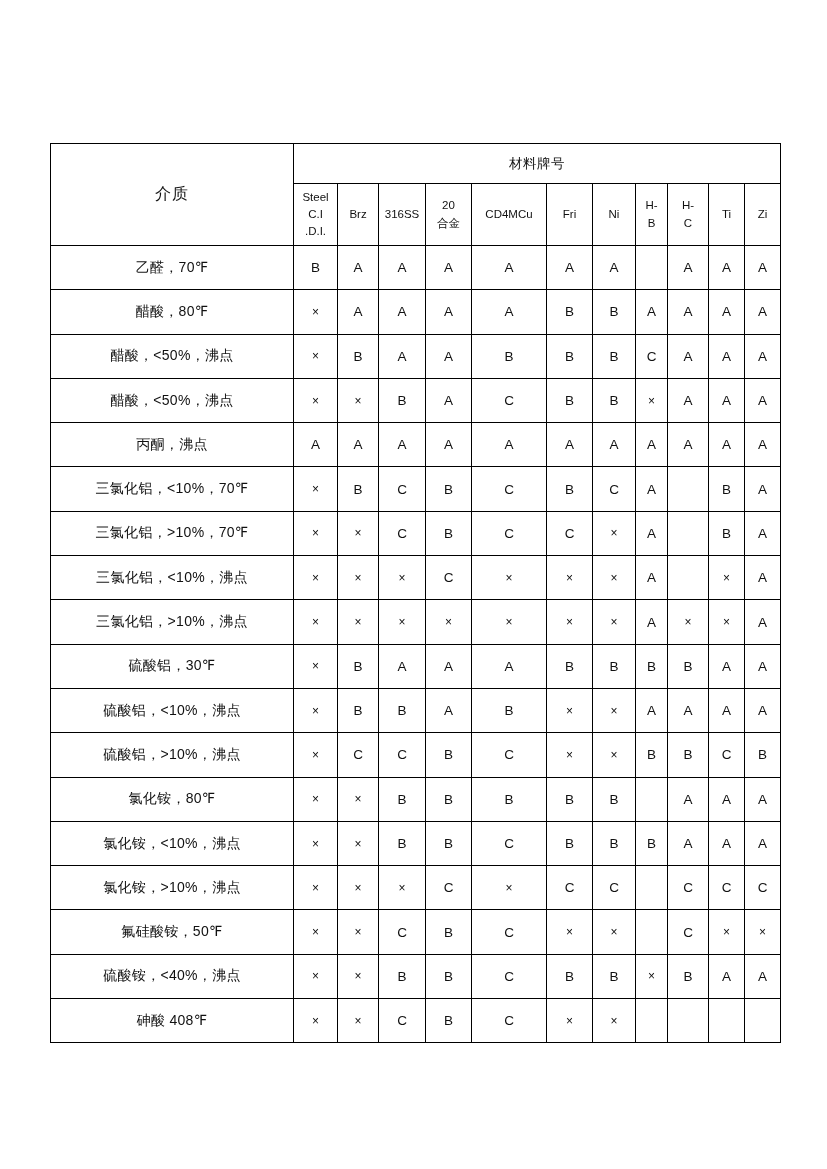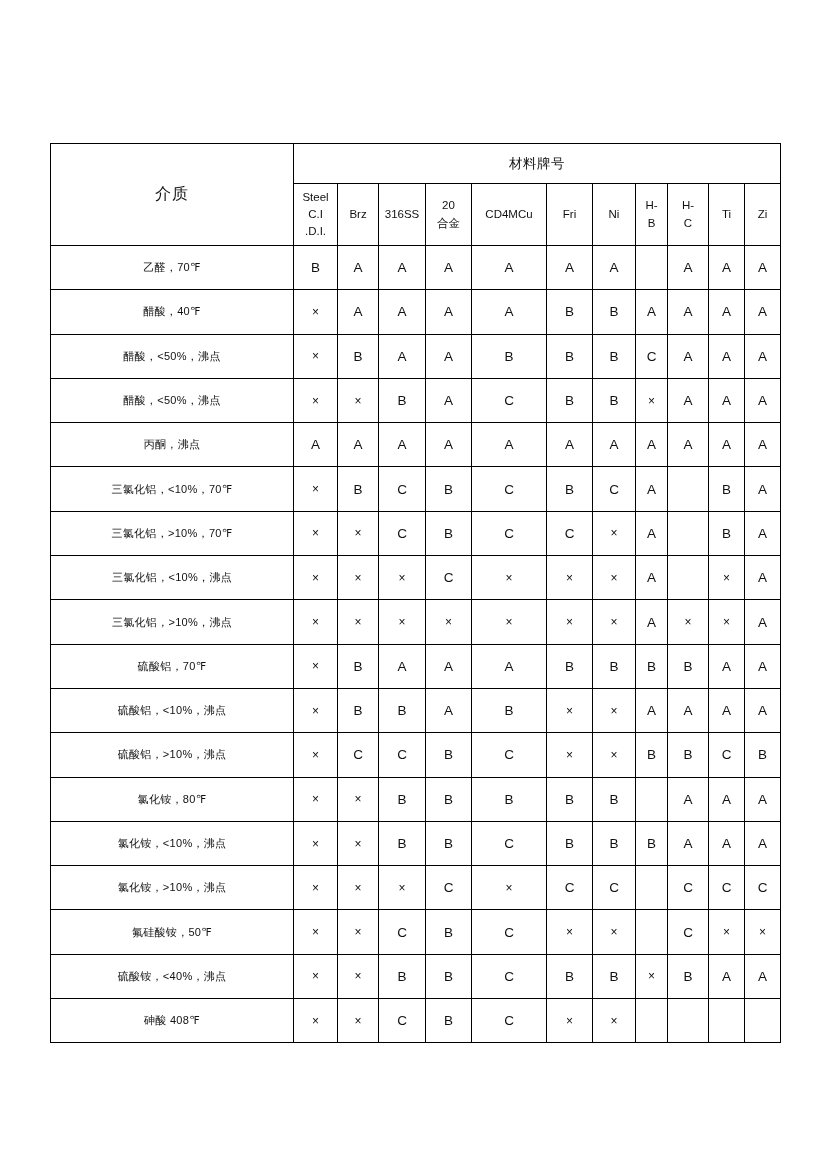--- a/index.html
+++ b/index.html
@@ -74,21 +74,21 @@
     display: block;
     line-height: 1.5;
   }
 
   
   tbody td {
     height: 43.3px;
     font-size: 13px;
   }
   td.media-name {
-    font-size: 11px;
+    font-size: 14px;
     letter-spacing: 0.3px;
     text-align: center;
     padding: 0 6px;
     white-space: nowrap;
   }
   td.val {
     font-size: 13.5px;
   }
   td.val.mark-x {
     font-size: 12px;
@@ -169,21 +169,21 @@
             <td class="val">A</td>
             <td class="val">A</td>
             <td class="val">A</td>
             <td class="val">A</td>
             <td class="val"></td>
             <td class="val">A</td>
             <td class="val">A</td>
             <td class="val">A</td>
           </tr>
           <tr>
-            <td class="media-name">醋酸，40℉</td>
+            <td class="media-name">醋酸，80℉</td>
             <td class="val mark-x">×</td>
             <td class="val">A</td>
             <td class="val">A</td>
             <td class="val">A</td>
             <td class="val">A</td>
             <td class="val">B</td>
             <td class="val">B</td>
             <td class="val">A</td>
             <td class="val">A</td>
             <td class="val">A</td>
@@ -281,21 +281,21 @@
             <td class="val mark-x">×</td>
             <td class="val mark-x">×</td>
             <td class="val mark-x">×</td>
             <td class="val mark-x">×</td>
             <td class="val">A</td>
             <td class="val mark-x">×</td>
             <td class="val mark-x">×</td>
             <td class="val">A</td>
           </tr>
           <tr>
-            <td class="media-name">硫酸铝，70℉</td>
+            <td class="media-name">硫酸铝，30℉</td>
             <td class="val mark-x">×</td>
             <td class="val">B</td>
             <td class="val">A</td>
             <td class="val">A</td>
             <td class="val">A</td>
             <td class="val">B</td>
             <td class="val">B</td>
             <td class="val">B</td>
             <td class="val">B</td>
             <td class="val">A</td>

